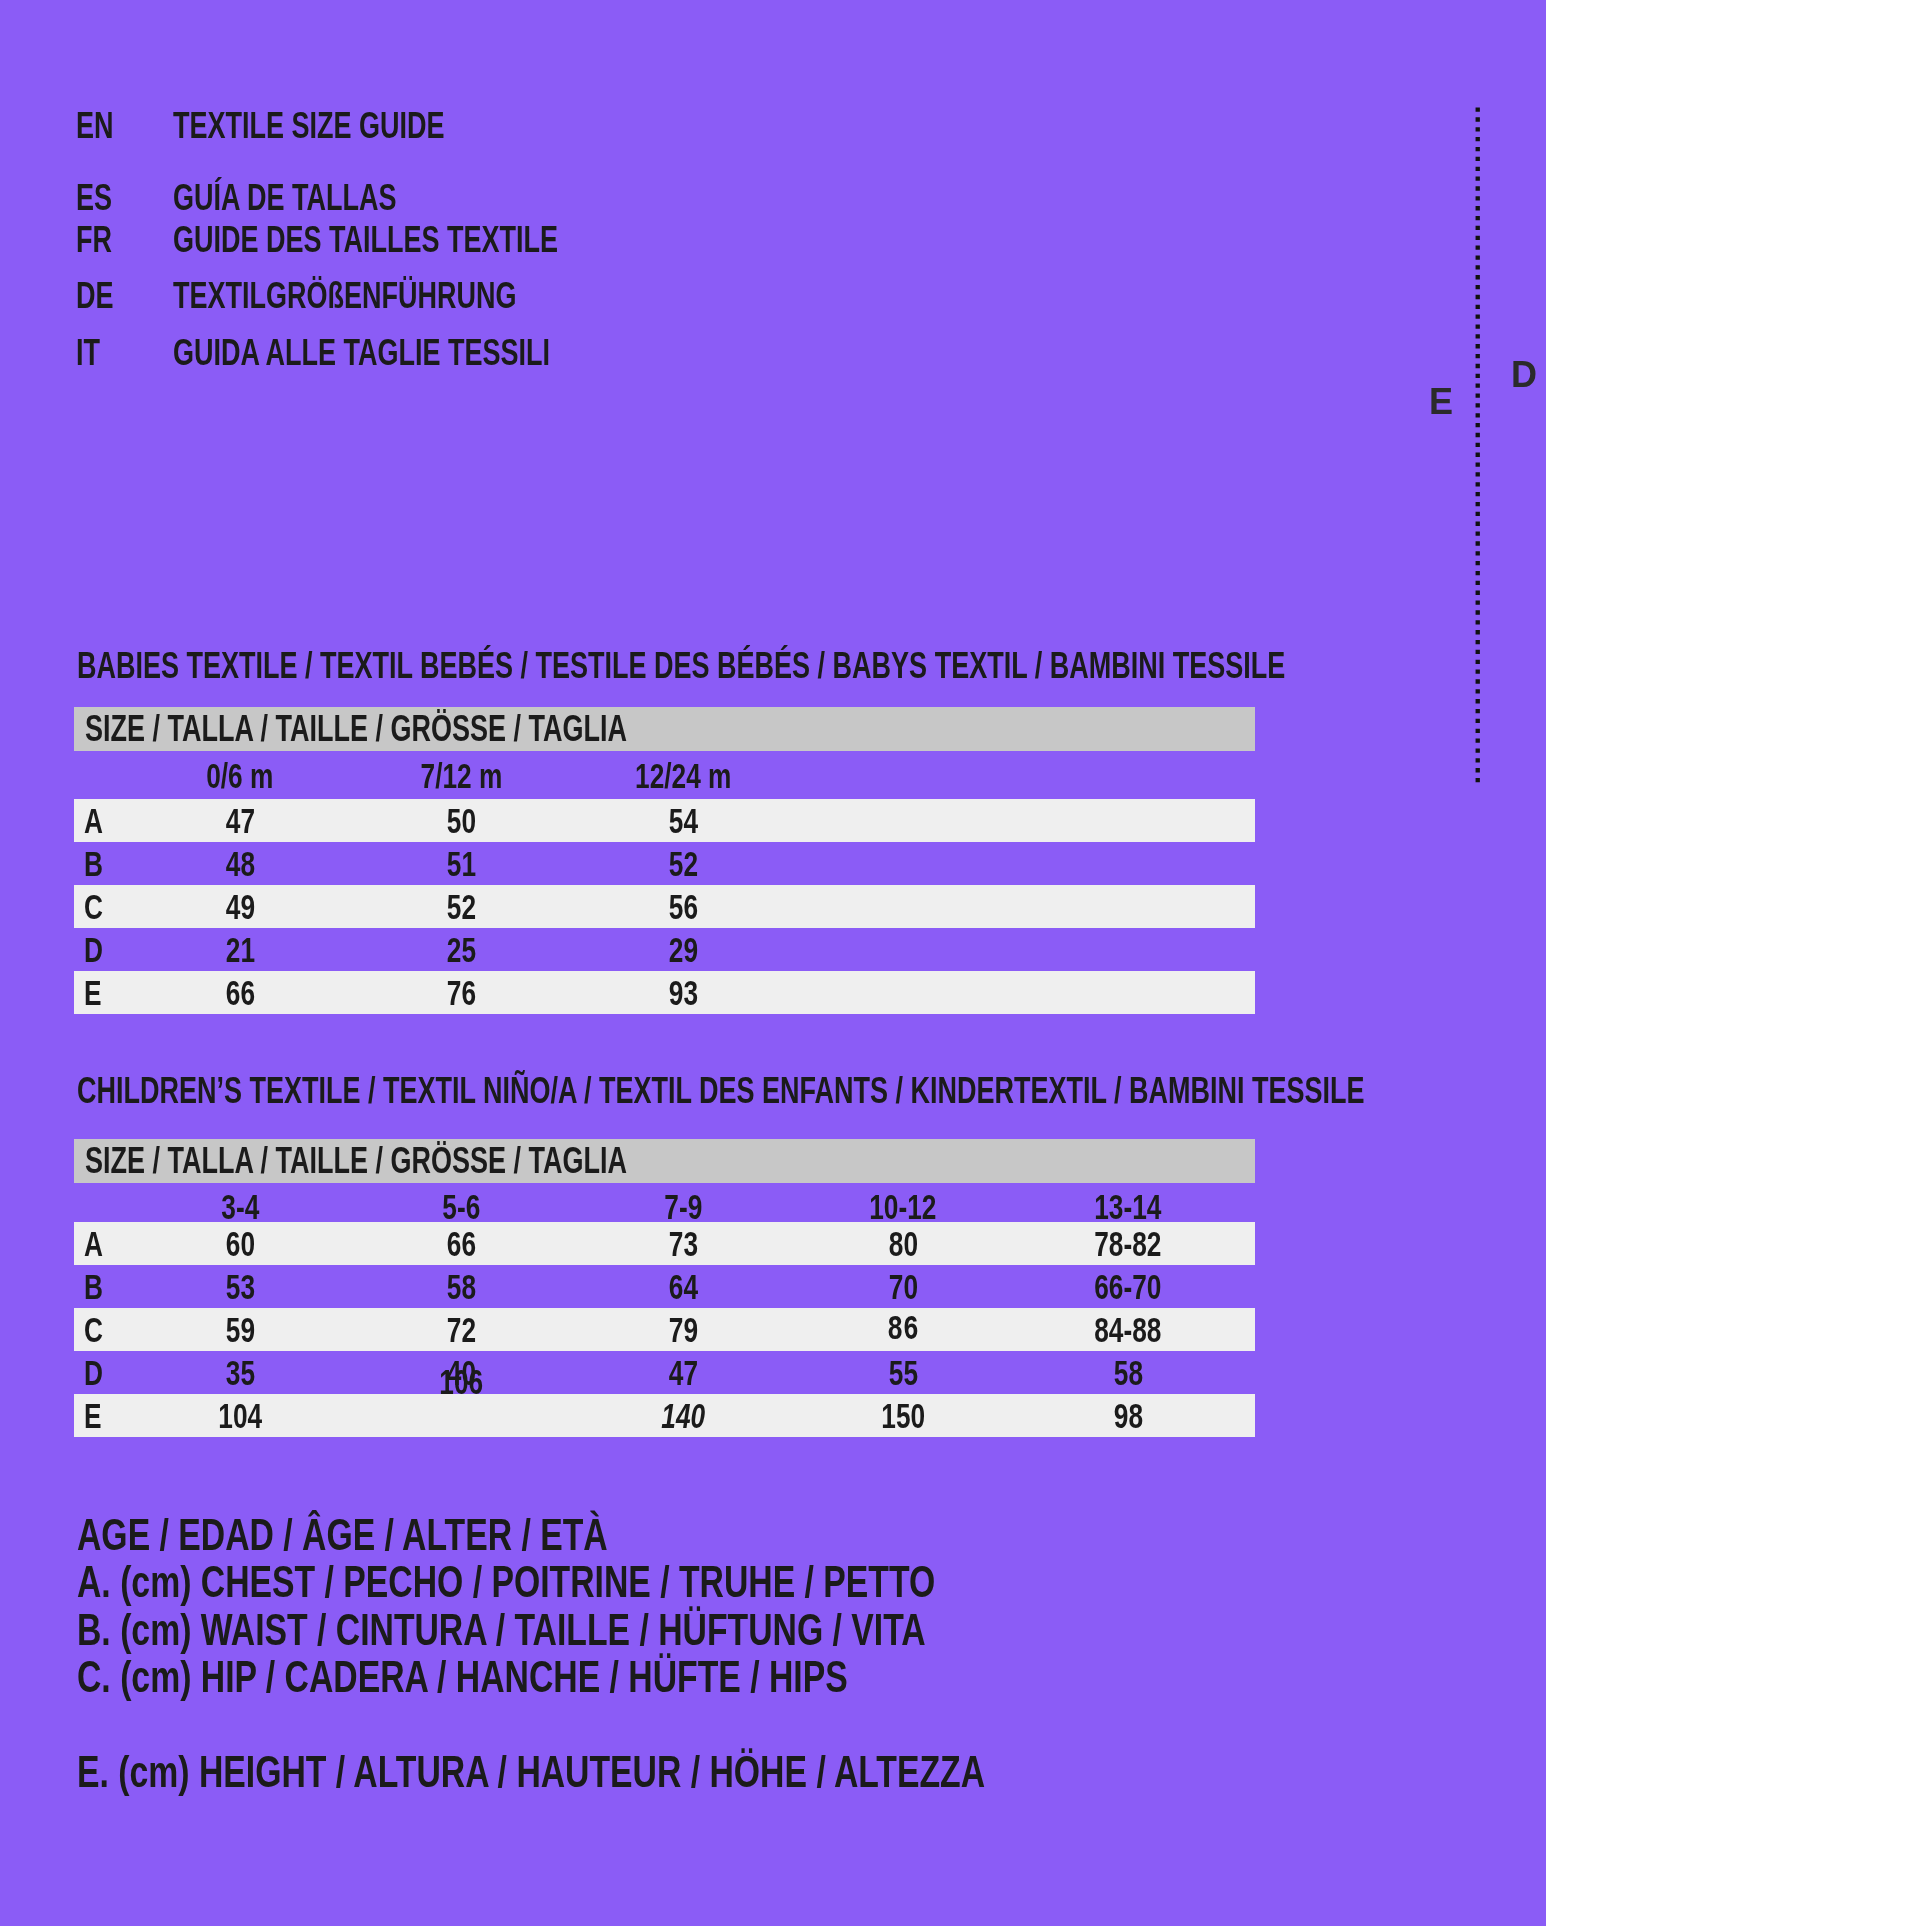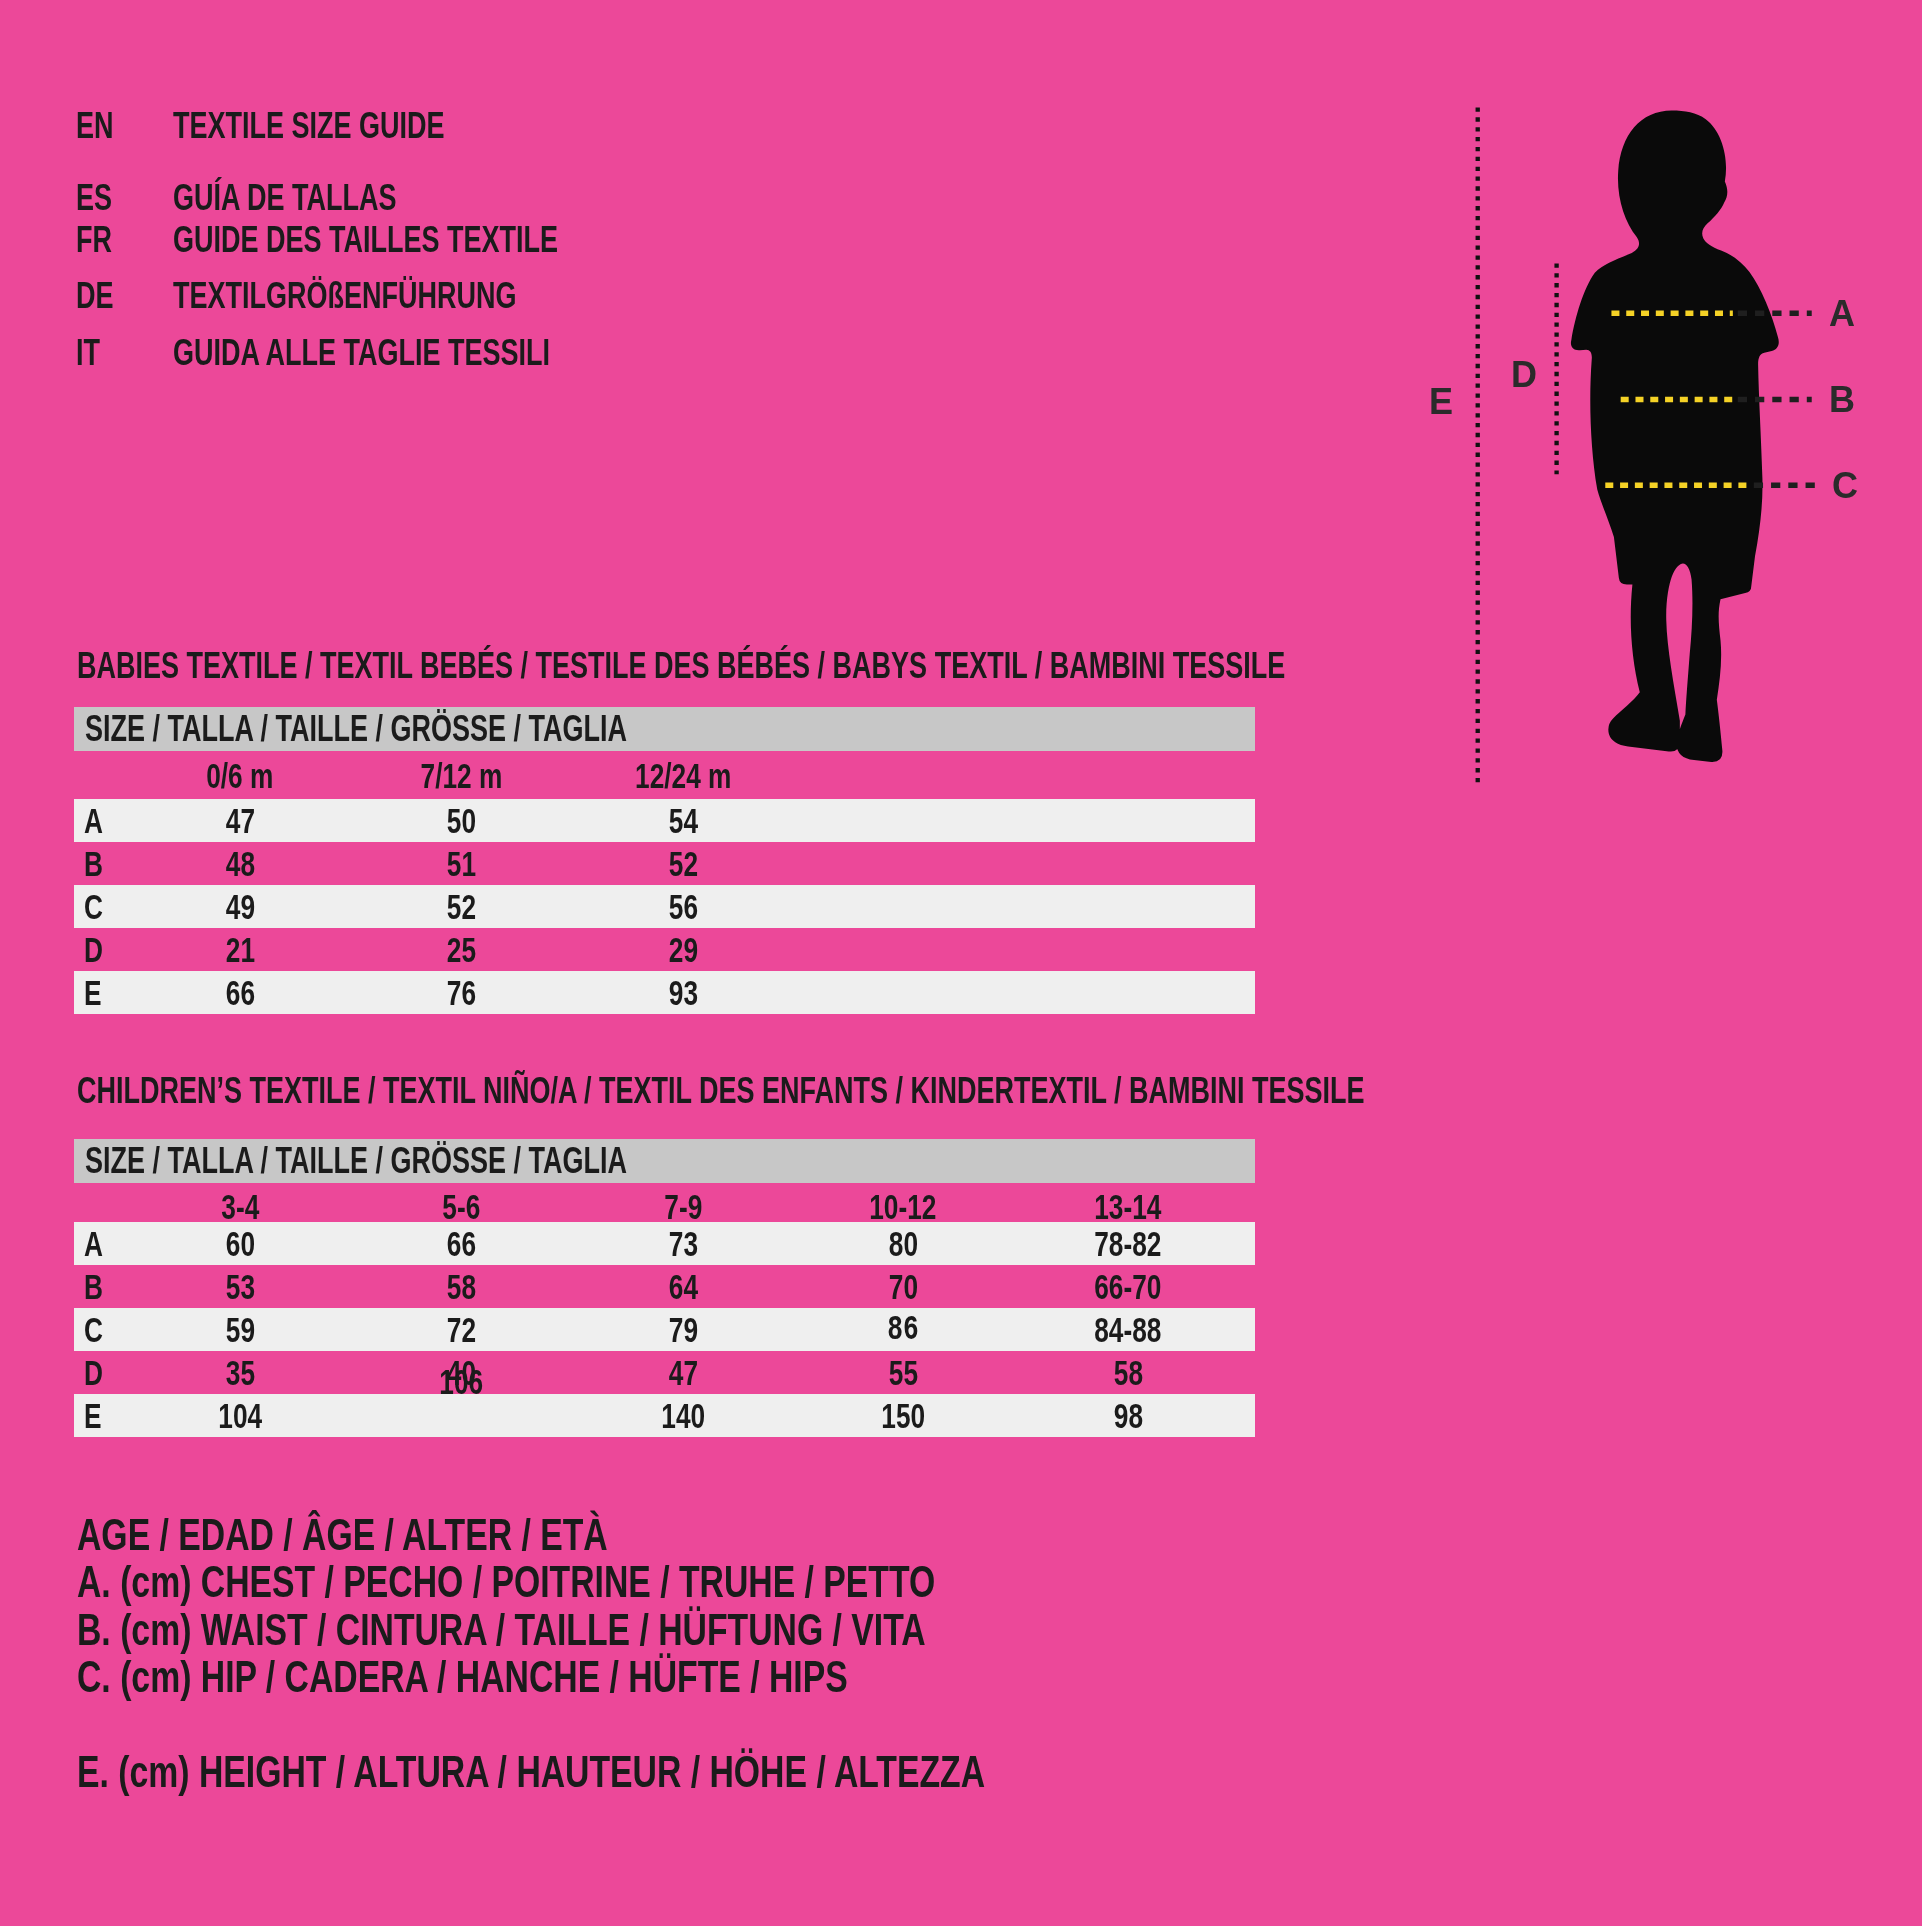--- a/index.html
+++ b/index.html
@@ -1,16 +1,16 @@
 <!DOCTYPE html>
 <html style="font-size:10px"><head>
 <meta charset="utf-8">
 <style>
   html,body{margin:0;padding:0;background:#ffffff;}
-  .page{position:relative;width:1922px;height:1926px;background:#ec4899;overflow:hidden;
+  .page{position:relative;width:1546px;height:1926px;background:#8b5cf6;overflow:hidden;
         font-family:"Liberation Sans","DejaVu Sans",sans-serif;color:#1b1b1b;}
   
   .cond{display:inline-block;transform:scaleX(0.75);transform-origin:left center;white-space:nowrap;
         font-weight:700;letter-spacing:0;}
   .cond-c{display:inline-block;transform:scaleX(0.75);transform-origin:center center;white-space:nowrap;
         font-weight:700;letter-spacing:0;}
   
   .lang-row{position:absolute;left:76px;height:52px;display:flex;align-items:center;font-size:36px;}
   .lang-code{width:97px;flex:0 0 97px;}
   
@@ -320,21 +320,21 @@
     </div>
   <div class="cell" style="left:1128px;top:1351px;">
       <span class="cond-c">58</span>
     </div>
   <div class="cell" style="left:240px;top:1394px;">
       <span class="cond-c">104</span>
     </div>
   <div class="cell" style="left:461px;top:1328px;margin-top:32px;">
       <span class="cond-c">106</span>
     </div>
-  <div class="cell" style="left:683px;top:1394px;">
+  <div class="cell" style="left:683px;top:1394px;font-style:italic;">
       <span class="cond-c">140</span>
     </div>
   <div class="cell" style="left:903px;top:1394px;">
       <span class="cond-c">150</span>
     </div>
   <div class="cell" style="left:1128px;top:1394px;">
       <span class="cond-c">98</span>
     </div>
 
   <div class="legend-line" style="top:1513px;">

